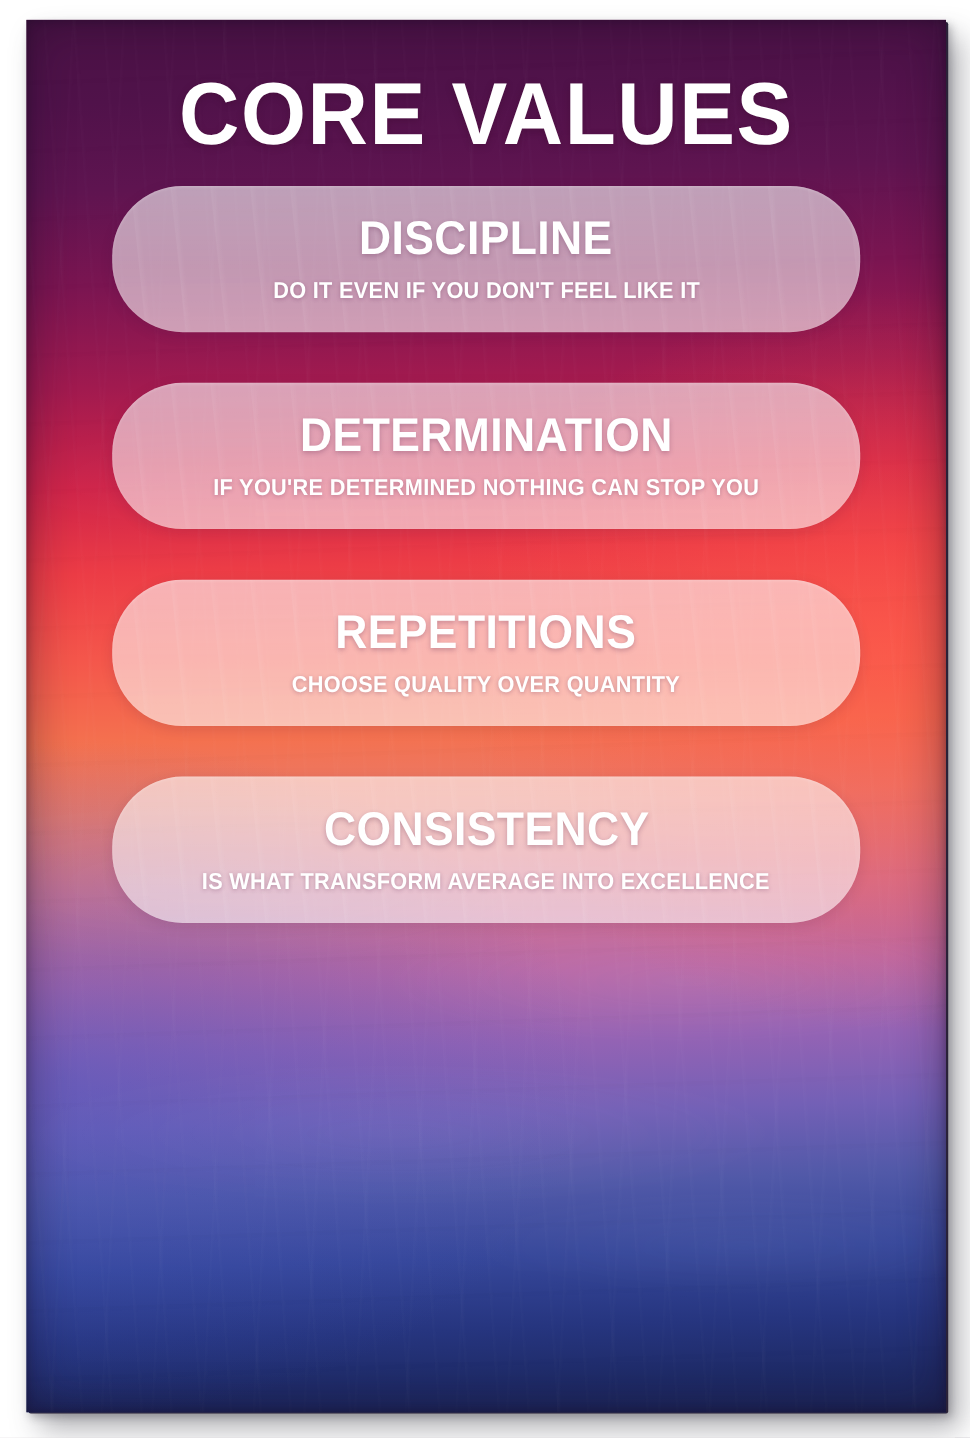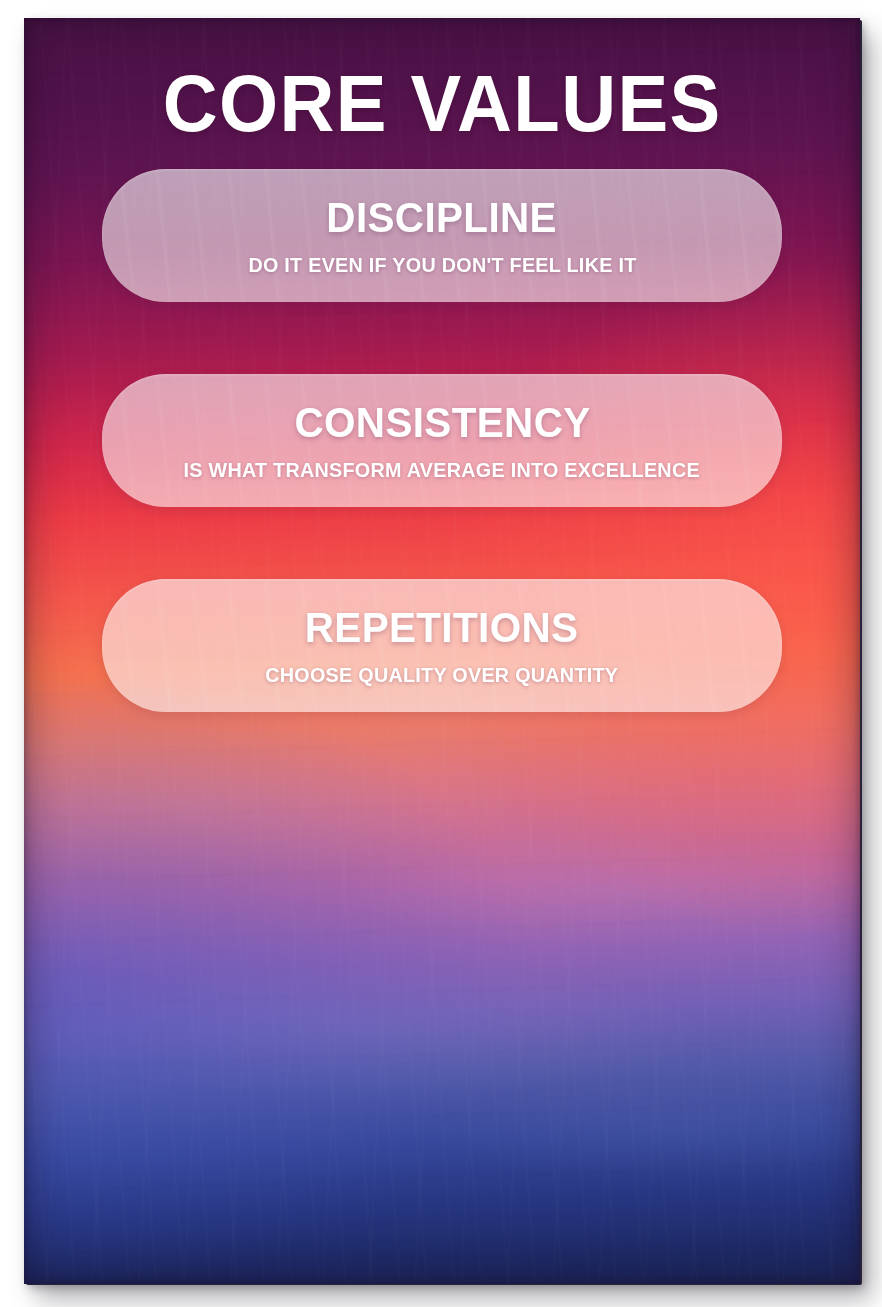--- a/index.html
+++ b/index.html
@@ -141,21 +141,21 @@
     text-shadow: 0 2px 7px rgba(60,10,45,0.40);
     white-space: nowrap;
   }
 
   .cards {
     margin-top: 26px;
     width: 100%;
     display: flex;
     flex-direction: column;
     align-items: center;
-    gap: 72px;
+    gap: 46px;
   }
 
   .value-card {
     width: 680px;
     height: 133px;
     border-radius: 64px;
     background: rgba(255,255,255,0.56);
     display: flex;
     flex-direction: column;
     align-items: center;
@@ -227,29 +227,33 @@
 
       <h1 class="poster-title">CORE VALUES</h1>
 
       <div class="cards">
 
         <div class="value-card">
           <div class="card-title">DISCIPLINE</div>
           <div class="card-subtitle">DO IT EVEN IF YOU DON'T FEEL LIKE IT</div>
         </div>
 
-
+        <div class="value-card">
+          <div class="card-title">DETERMINATION</div>
+          <div class="card-subtitle">IF YOU'RE DETERMINED NOTHING CAN STOP YOU</div>
+        </div>
+
+
+        <div class="value-card">
+          <div class="card-title">REPETITIONS</div>
+          <div class="card-subtitle">CHOOSE QUALITY OVER QUANTITY</div>
+        </div>
 
         <div class="value-card">
           <div class="card-title">CONSISTENCY</div>
           <div class="card-subtitle">IS WHAT TRANSFORM AVERAGE INTO EXCELLENCE</div>
-        </div>
-
-        <div class="value-card">
-          <div class="card-title">REPETITIONS</div>
-          <div class="card-subtitle">CHOOSE QUALITY OVER QUANTITY</div>
         </div>
 
 
       </div>
     </div>
   </div>
 </div>
 
 </body></html>

